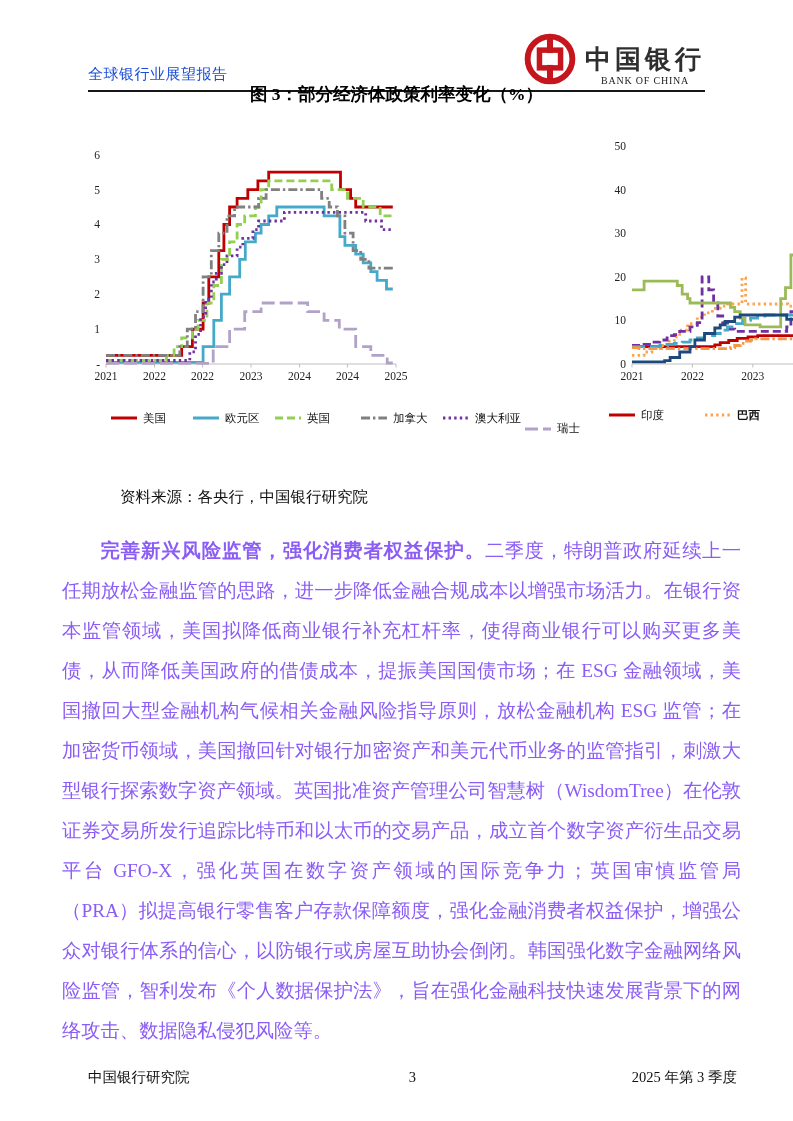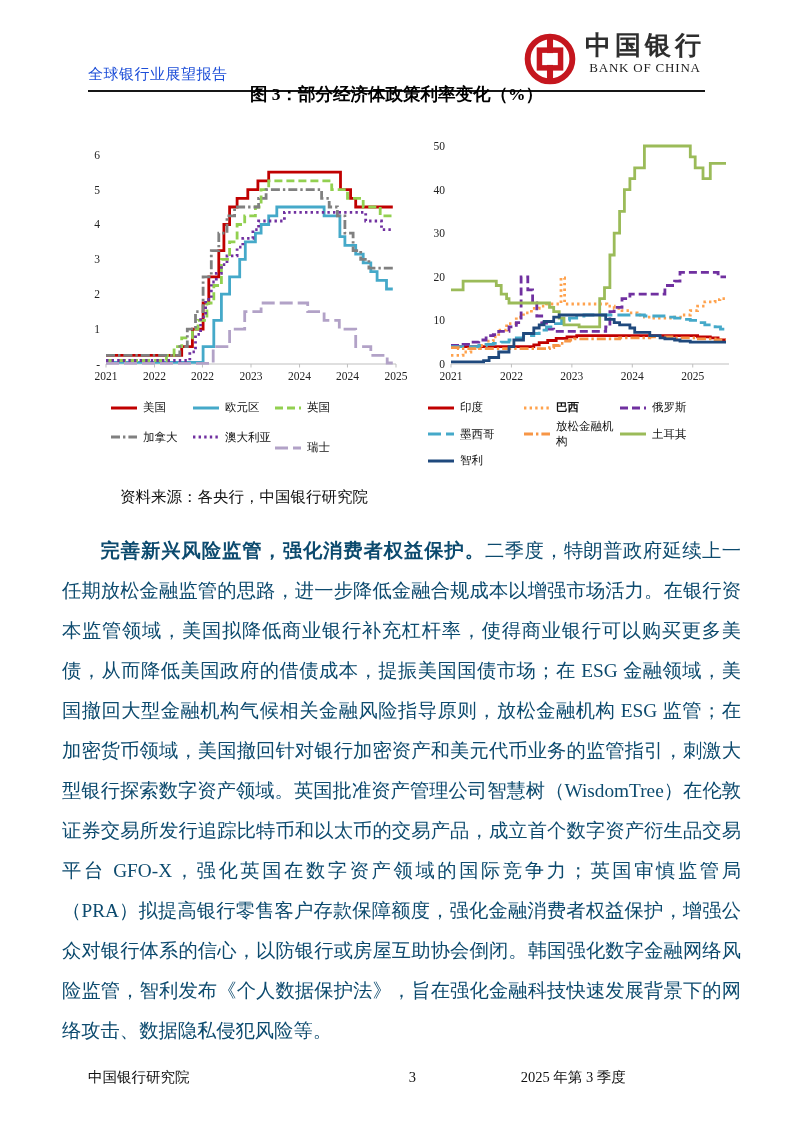--- a/index.html
+++ b/index.html
@@ -4,54 +4,54 @@
 <style>
   html,body{margin:0;padding:0;background:#e8e8e8;}
   .page{position:relative;width:793px;height:1121px;background:#ffffff;margin:0 auto;
         font-family:"Liberation Serif","DejaVu Serif",serif;color:#000;overflow:hidden;}
 
   
   .header{position:absolute;left:88px;right:88px;top:22px;height:64px;
           display:flex;justify-content:space-between;align-items:flex-end;
           border-bottom:2px solid #161616;padding-bottom:4px;}
   .report-title{font-size:15px;color:#1d4ed8;letter-spacing:.5px;padding-bottom:2px;}
-  .logo{display:flex;align-items:flex-start;gap:8px;}
+  .logo{display:flex;align-items:flex-end;gap:8px;}
   .logo-text{display:flex;flex-direction:column;align-items:center;line-height:1.05;}
   .logo-cn{font-size:26px;font-weight:bold;color:#2e2e2e;letter-spacing:4px;
            font-family:"Liberation Serif",serif;}
-  .logo-en{font-size:13px;color:#1c1c1c;letter-spacing:.8px;margin-top:2px;}
+  .logo-en{font-size:10px;color:#1c1c1c;letter-spacing:.8px;margin-top:2px;}
 
   
   .fig-title{position:absolute;top:82px;left:0;right:0;text-align:center;
              font-size:17.5px;font-weight:bold;color:#000;}
 
   
   .charts{position:absolute;top:136px;left:88px;right:56px;display:flex;justify-content:space-between;}
   .chart-block{display:flex;flex-direction:column;}
   .chart-svg text{font-family:"Liberation Serif",serif;font-size:11.5px;fill:#222;}
-  .legend{margin-top:8px;display:flex;flex-direction:column;gap:4px;}
+  .legend{margin-top:8px;display:flex;flex-direction:row;gap:4px;}
   .legend-row{display:flex;}
   .legend-item{display:flex;align-items:center;gap:5px;font-size:11.5px;color:#111;}
   .legend-swatch{flex:0 0 auto;}
 
   
   .source{position:absolute;top:468px;left:120px;font-size:15.5px;color:#111;margin-top:19px;}
 
   
   .bodytext{position:absolute;top:512px;left:62px;right:52px;
-            font-size:19.3px;line-height:40px;text-align:justify;text-indent:2em;color:#0c4a6e;}
+            font-size:19.3px;line-height:40px;text-align:justify;text-indent:2em;color:#8b5cf6;}
   .bodytext .lead{font-weight:bold;font-family:"Liberation Sans","DejaVu Sans",sans-serif;
                   letter-spacing:.5px;}
 
   
   .footer{position:absolute;left:88px;right:56px;top:1048px;display:flex;align-items:center;
           font-size:14.5px;color:#111;margin-top:20px;}
   .footer .f-left{flex:1;text-align:left;}
   .footer .f-center{flex:1;text-align:center;}
-  .footer .f-right{flex:1;}
+  .footer .f-right{flex:1;text-align:right;}
 </style>
 </head>
 <body>
 
 <div class="page">
 
   <div class="header">
     <div class="report-title">全球银行业展望报告</div>
     <div class="logo">
       <svg width="54" height="54" viewBox="0 0 64 64">

